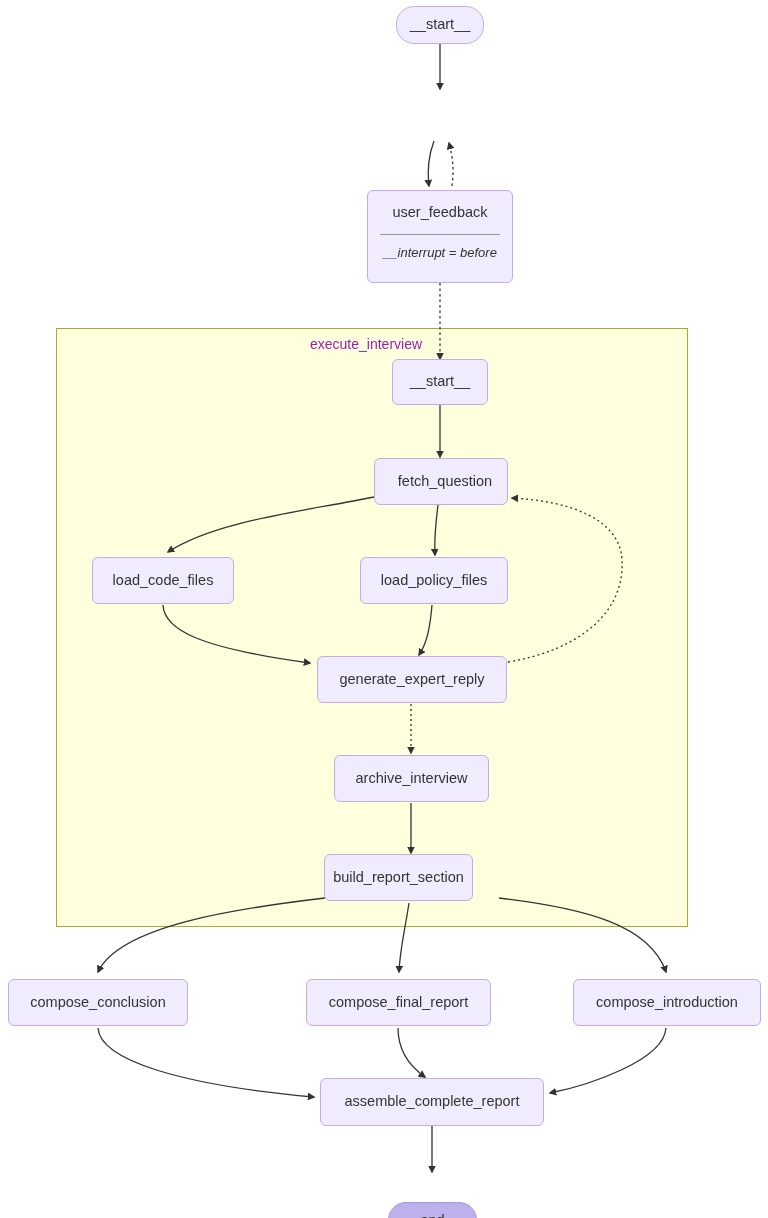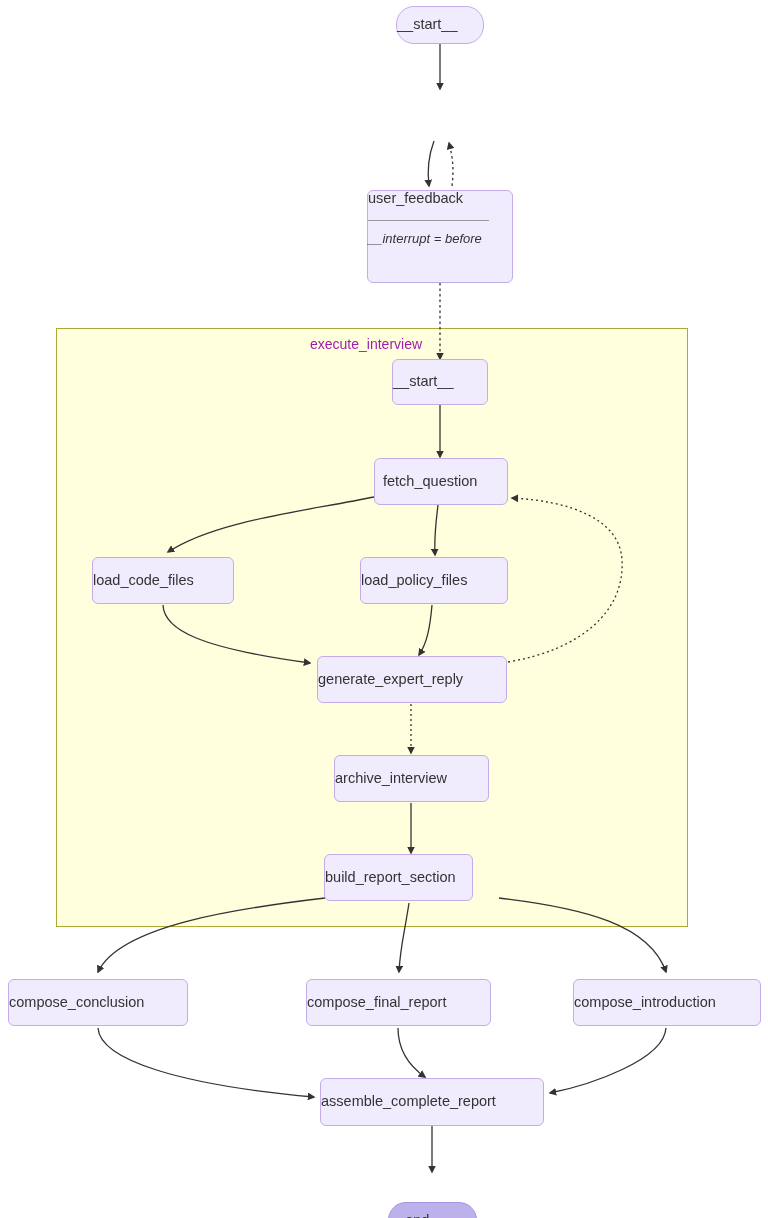--- a/index.html
+++ b/index.html
@@ -40,21 +40,21 @@
     white-space: nowrap;
   }
   .node {
     position: absolute;
     box-sizing: border-box;
     background: #f1ecfd;
     border: 1.2px solid #c3ace9;
     border-radius: 6px;
     display: flex;
     flex-direction: column;
-    align-items: flex-start;
+    align-items: center;
     justify-content: center;
     color: #333333;
     font-size: 14.5px;
     white-space: nowrap;
   }
   .node.pill-start {
     border-radius: 18px;
     background: #f1ecfd;
     border: 1.2px solid #c3ace9;
   }
@@ -62,20 +62,21 @@
     border-radius: 18px;
     background: #bdb0eb;
     border: 1.2px solid #a796e0;
     margin-top: 28px;
   }
   .node-title {
     line-height: 1.1;
   }
   .node.with-meta {
     justify-content: flex-start;
+    padding-top: 14px;
   }
   .node-divider {
     width: 84%;
     height: 1px;
     background: #999999;
     margin: 13px 0 11px 0;
   }
   .node-meta {
     font-style: italic;
     font-size: 13px;

